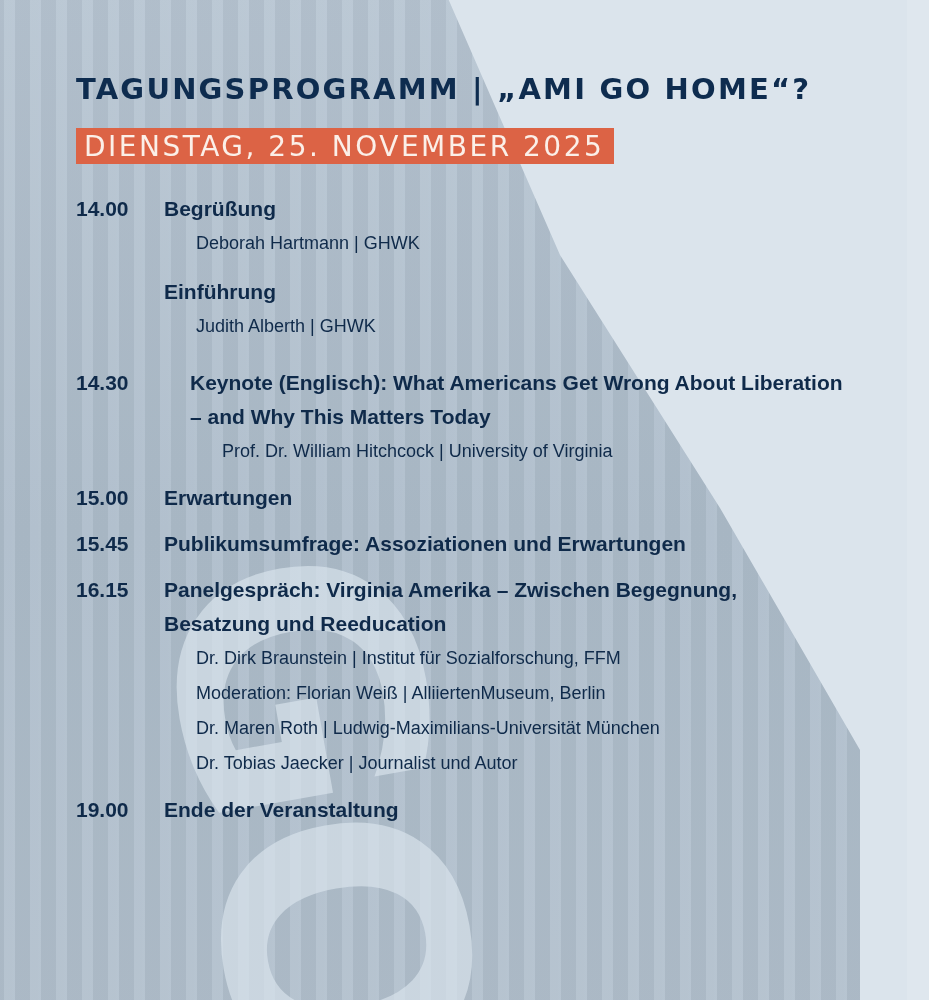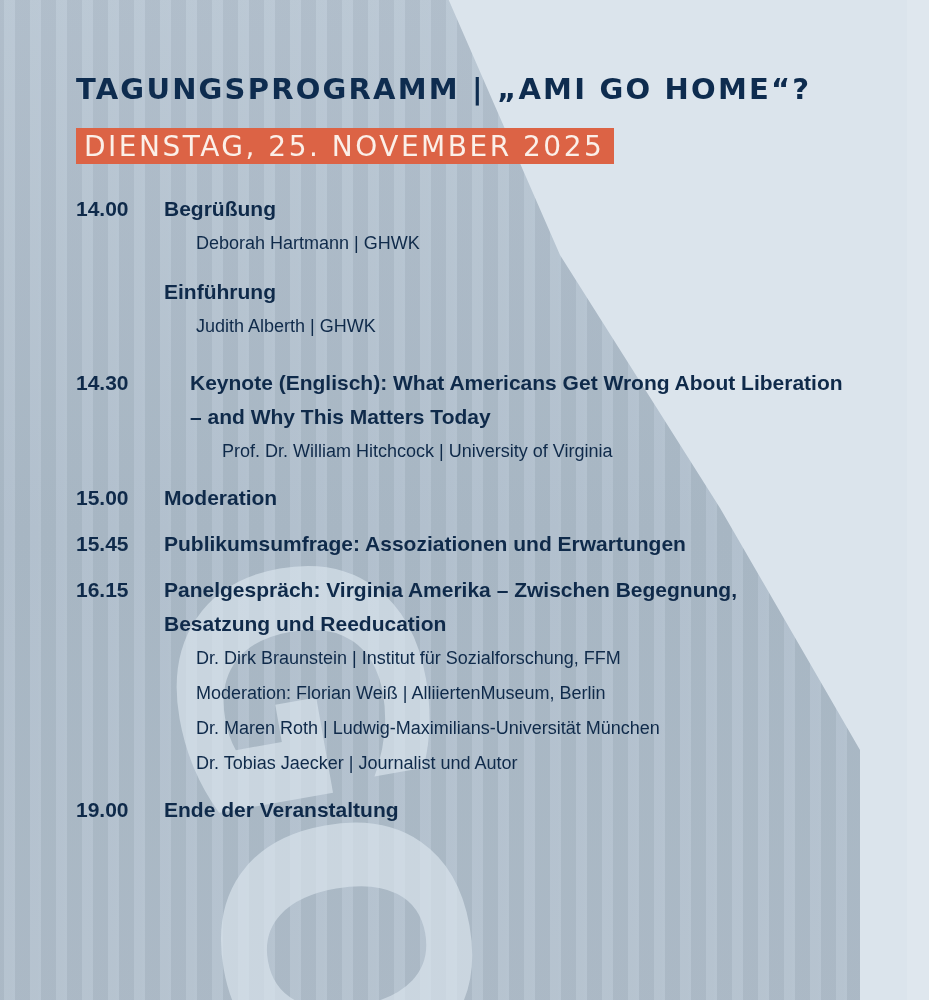--- a/index.html
+++ b/index.html
@@ -80,21 +80,21 @@
           <div class="title">Keynote (Englisch): What Americans Get Wrong About Liberation</div>
           <div class="title">– and Why This Matters Today</div>
           <div class="sub">Prof. Dr. William Hitchcock | University of Virginia</div>
         </div>
       </div>
     </div>
 
     <div class="row">
       <div class="time">15.00</div>
       <div class="items">
-          <div class="title">Moderation</div>
+          <div class="title">Erwartungen</div>
         </div>
     </div>
 
     <div class="row">
       <div class="time">15.45</div>
       <div class="items">
           <div class="title">Publikumsumfrage: Assoziationen und Erwartungen</div>
         </div>
     </div>
 

